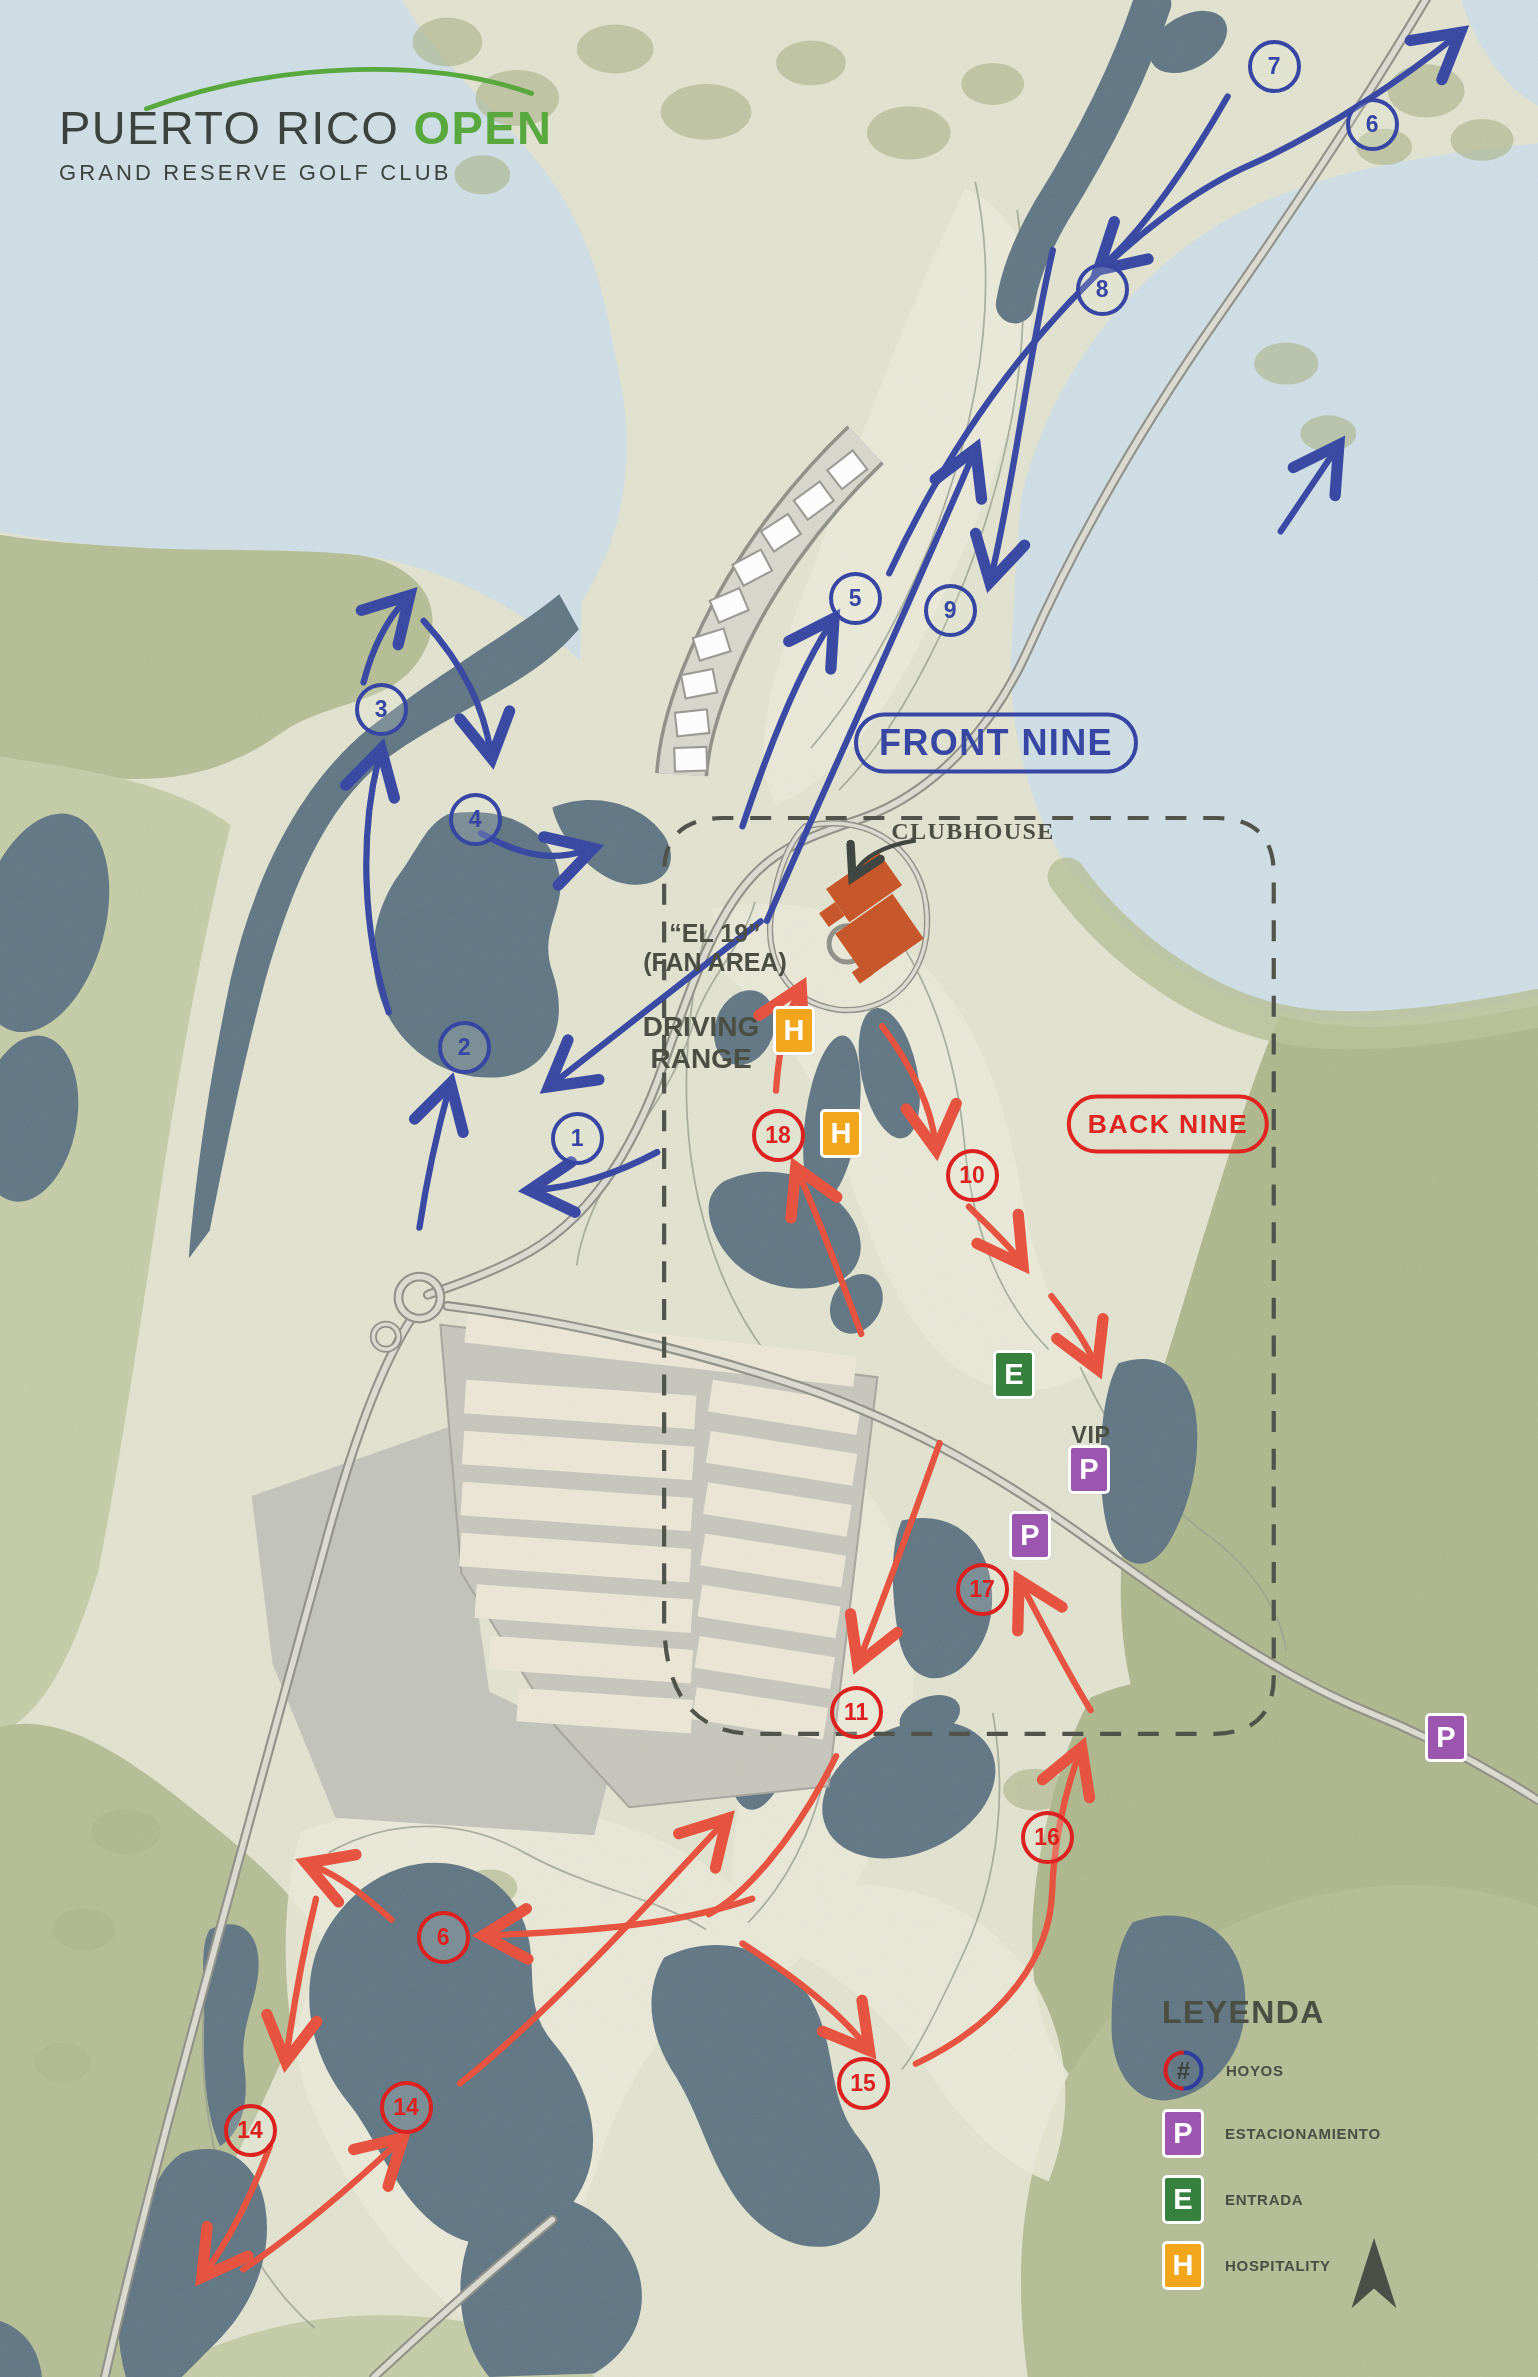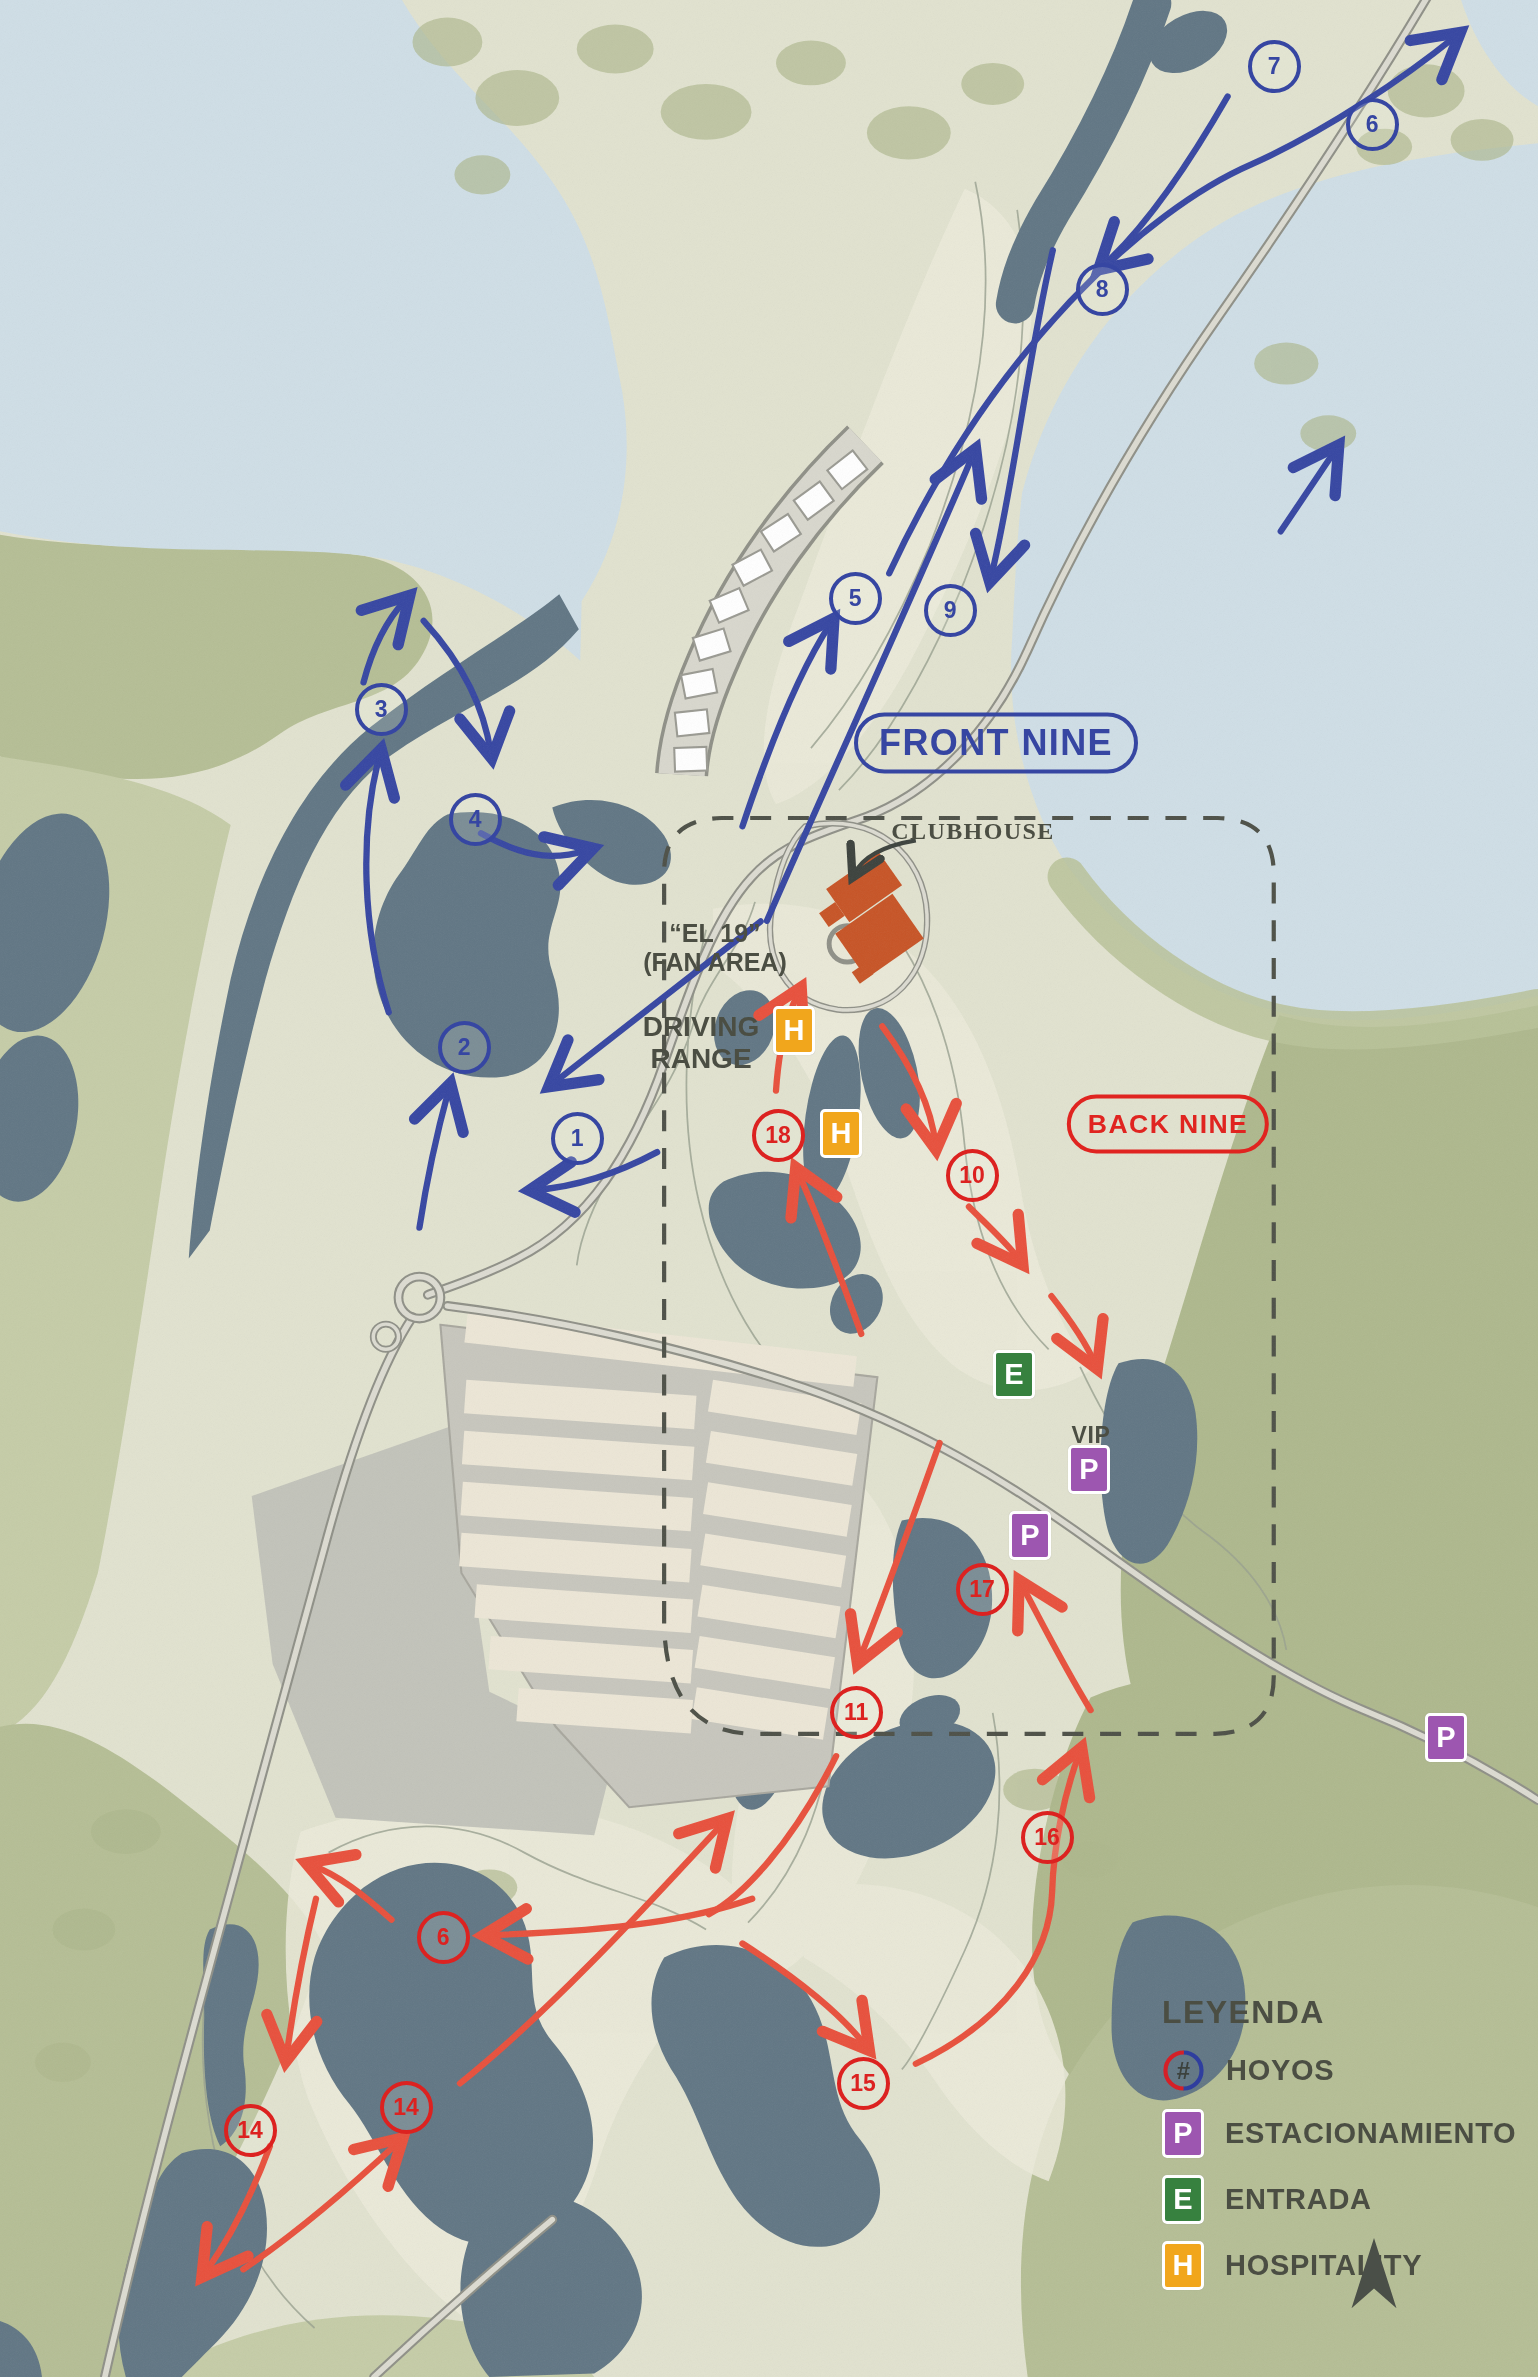--- a/index.html
+++ b/index.html
@@ -35,21 +35,21 @@
        display:flex;align-items:center;justify-content:center;font-size:29px;font-weight:700;
        box-shadow:0 0 0.7px rgba(60,60,50,.4);}
   .fac.pos{position:absolute;margin:-25px 0 0 -22px;}
   .fac.hospitality{background:#f1a61c;}
   .fac.entrance{background:#37813f;}
   .fac.parking{background:#9d56b0;}
   
   .legend{left:1162px;top:1994px;width:294px;color:#4b4e43;}
   .legend .ltitle{font-size:32px;font-weight:700;letter-spacing:1.4px;margin-bottom:18px;}
   .lrow{display:flex;align-items:center;gap:21px;margin-bottom:17px;}
-  .lrow .llab{font-size:29px;font-weight:700;letter-spacing:0.7px;}
+  .lrow .llab{font-size:15px;font-weight:700;letter-spacing:0.7px;}
   .hoyos-ic{position:relative;width:43px;height:43px;flex:0 0 43px;}
   .hoyos-ic .sym{position:absolute;inset:0;display:flex;align-items:center;justify-content:center;
                  font-size:24px;font-weight:700;color:#3c423d;}
   .lrow .fac{flex:0 0 36px;}
 </style>
 </head>
 <body>
 
 <div class="page">
 
@@ -263,20 +263,27 @@
       <path d="M348,3246 C428,3192 508,3122 570,3064" marker-end="url(#mr)"></path>
       <path d="M658,2980 C798,2868 948,2700 1034,2608" marker-end="url(#mr)"></path>
       <path d="M1062,2780 C1140,2830 1202,2880 1238,2926" marker-end="url(#mr)"></path>
     </g>
 
     <path d="M1310,1202 C1262,1210 1234,1226 1222,1250" fill="none" stroke="#3c423d" stroke-width="6" marker-end="url(#md)"></path>
 
     <rect width="2200" height="3400" filter="url(#grain)" opacity="0.07"></rect>
   </svg>
 
+  <div class="abs logo">
+    <svg class="swoosh" width="392" height="49" viewBox="0 0 560 70">
+      <path d="M5,64 C200,-8 420,-6 555,42" fill="none" stroke="#59a83e" stroke-width="7" stroke-linecap="round"></path>
+    </svg>
+    <div class="l1"><span>PUERTO RICO </span><span class="accent">OPEN</span></div>
+    <div class="l2">GRAND RESERVE GOLF CLUB</div>
+  </div>
 
   <div class="abs ctr pill front" style="left:996px;top:743px;">FRONT NINE</div>
   <div class="abs ctr pill back" style="left:1168px;top:1124px;">BACK NINE</div>
 
   <div class="abs ctr maplab lab-clubhouse" style="left:973px;top:831px;">CLUBHOUSE</div>
   <div class="abs ctr maplab lab-el19" style="left:715px;top:948px;">
     <div>“EL 19”</div>
     <div>(FAN AREA)</div>
   </div>
   <div class="abs ctr maplab lab-driving" style="left:701px;top:1043px;">

